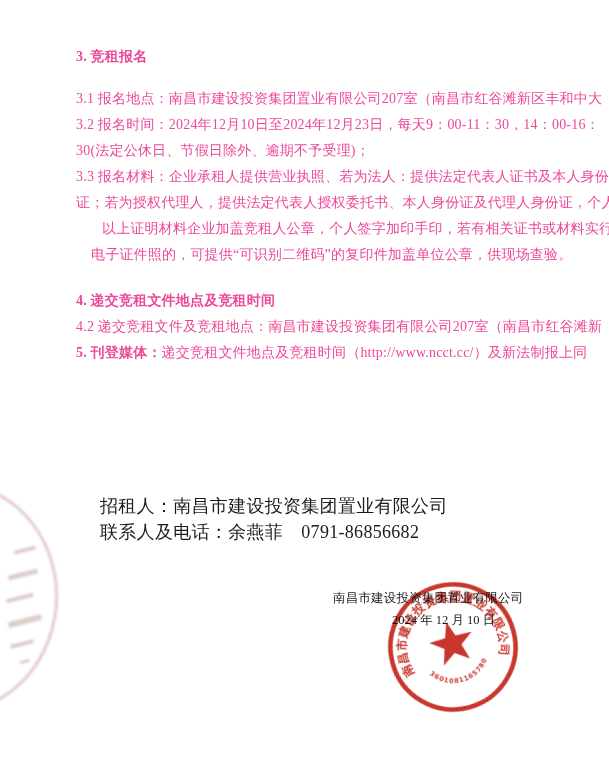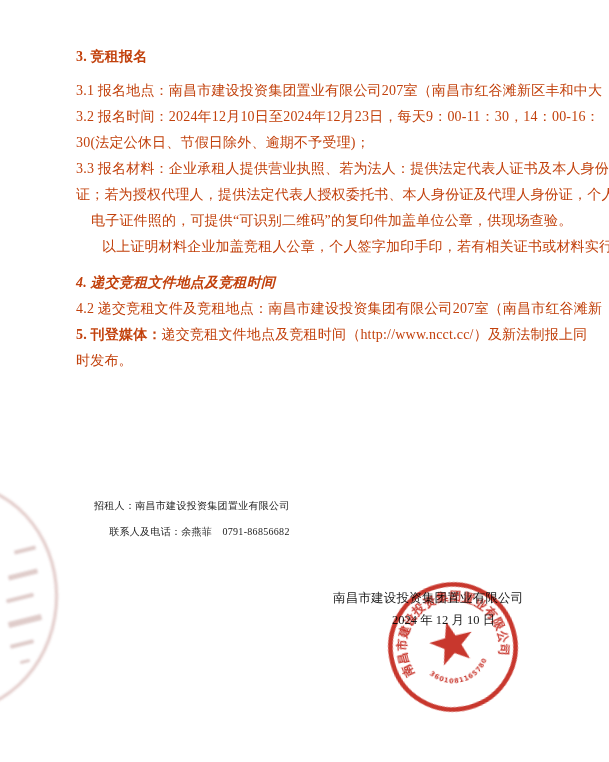--- a/index.html
+++ b/index.html
@@ -4,32 +4,32 @@
 <style>
   html,body{margin:0;padding:0;}
   body{
     width:609px;height:762px;position:relative;overflow:hidden;
     background:#ffffff;
     font-family:"Liberation Serif","DejaVu Serif",serif;
   }
   
   .doc{
     position:absolute;left:76px;top:44px;width:492px;
-    color:#c2410c;font-size:14px;line-height:26px;letter-spacing:.2px;
+    color:#ec4899;font-size:14px;line-height:26px;letter-spacing:.2px;
   }
   .line{height:26px;white-space:nowrap;}
   .bold{font-weight:700;}
-  .mt8{margin-top:8px;}
-  .mt3{margin-top:10px;font-style:italic;}
+  .mt8{margin-top:16px;}
+  .mt3{margin-top:20px;}
   .indent-big{padding-left:26px;}
   .indent-sm{padding-left:15px;}
   
   .contact{
-    position:absolute;left:94px;top:492px;color:#1b1b1b;
-    font-size:10px;line-height:28px;letter-spacing:.3px;white-space:nowrap;text-align:right;
+    position:absolute;left:100px;top:492px;color:#1b1b1b;
+    font-size:18px;line-height:28px;letter-spacing:.3px;white-space:nowrap;
   }
   
   .sig-company{position:absolute;left:333px;top:590px;font-size:12.5px;color:#1b1b1b;white-space:nowrap;letter-spacing:.2px;}
   .sig-date{position:absolute;left:392px;top:612px;font-size:12.5px;color:#1b1b1b;white-space:nowrap;}
   
   .seal{
     position:absolute;left:386px;top:580px;width:134px;height:134px;
     transform:rotate(-15deg);
     mix-blend-mode:multiply;opacity:.93;
     filter:blur(.2px);
@@ -64,36 +64,35 @@
     <div class="line">3.2 报名时间：2024年12月10日至2024年12月23日，每天9：00-11：30，14：00-16：</div>
     <div class="line">30(法定公休日、节假日除外、逾期不予受理)；</div>
   </div>
 
   <div>
     <div class="line">3.3 报名材料：企业承租人提供营业执照、若为法人：提供法定代表人证书及本人身份</div>
     <div class="line">证；若为授权代理人，提供法定代表人授权委托书、本人身份证及代理人身份证，个人</div>
   </div>
 
   <div>
+    <div class="line indent-big">以上证明材料企业加盖竞租人公章，个人签字加印手印，若有相关证书或材料实行</div>
     <div class="line indent-sm">电子证件照的，可提供“可识别二维码”的复印件加盖单位公章，供现场查验。</div>
-    <div class="line indent-big">以上证明材料企业加盖竞租人公章，个人签字加印手印，若有相关证书或材料实行</div>
   </div>
 
   <div class="line bold mt3">4. 递交竞租文件地点及竞租时间</div>
 
 
   <div>
     <div class="line">4.2 递交竞租文件及竞租地点：南昌市建设投资集团有限公司207室（南昌市红谷滩新</div>
   </div>
 
   <div>
     <div class="line">
       <span class="bold">5. 刊登媒体：</span><span>递交竞租文件地点及竞租时间（http://www.ncct.cc/）及新法制报上同</span>
     </div>
-    <div class="line">时发布。</div>
   </div>
 </div>
 
 <div class="contact">
   <div class="line">招租人：南昌市建设投资集团置业有限公司</div>
   <div class="line">联系人及电话：余燕菲　0791-86856682</div>
 </div>
 
 <div class="sig-company">南昌市建设投资集团置业有限公司</div>
 <div class="sig-date">2024 年 12 月 10 日</div>

